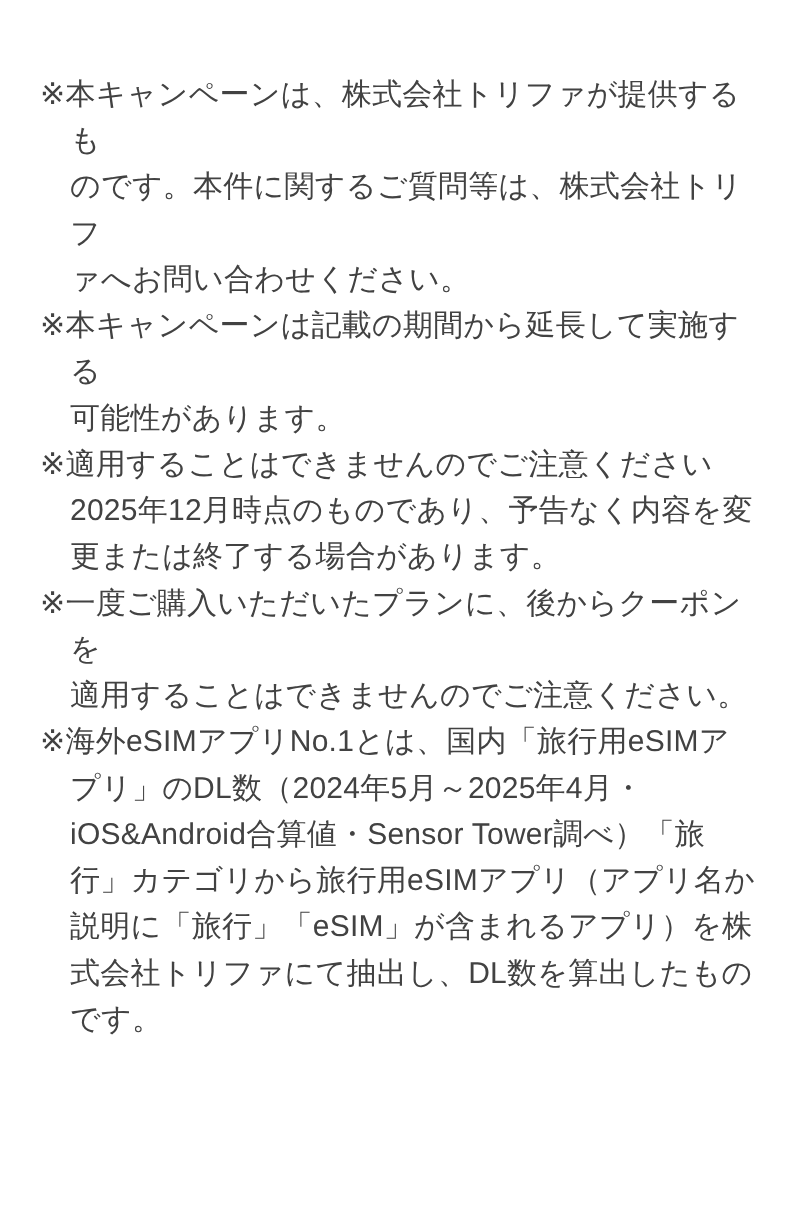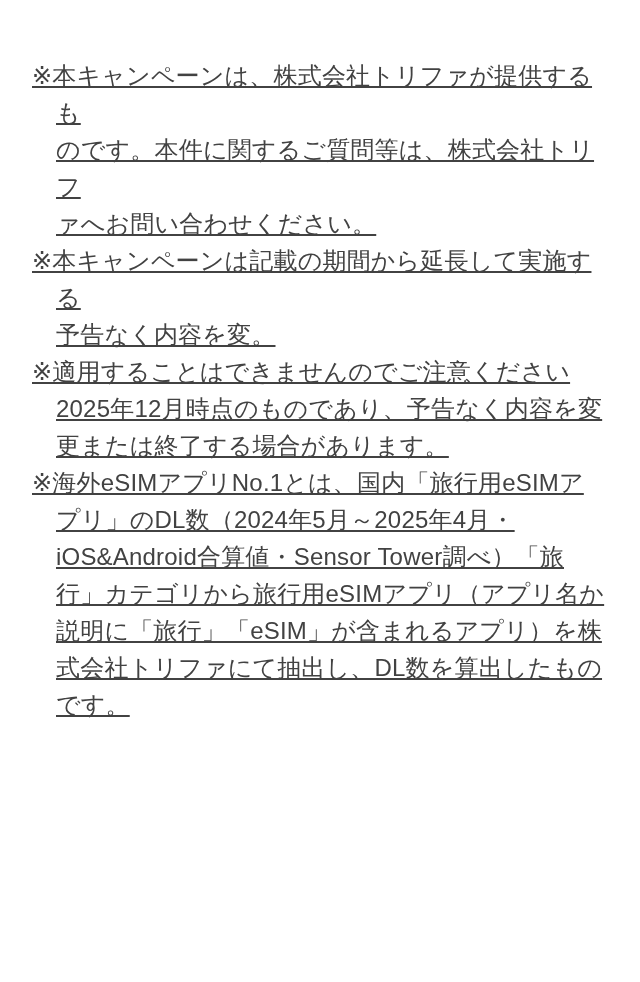--- a/index.html
+++ b/index.html
@@ -21,35 +21,36 @@
     font-size: 24px;
     line-height: 37px;
     letter-spacing: 0.2px;
   }
   .note {
     margin: 0;
     padding-left: 1em;      
     text-indent: -1em;
     white-space: pre-line;  
     word-break: break-all;
-    text-decoration: underline;
   }
 </style>
 </head>
 <body>
 
 <main class="notes">
   <p class="note">※本キャンペーンは、株式会社トリファが提供するも
 のです。本件に関するご質問等は、株式会社トリフ
 ァへお問い合わせください。</p>
   <p class="note">※本キャンペーンは記載の期間から延長して実施する
-予告なく内容を変。</p>
+可能性があります。</p>
   <p class="note">※適用することはできませんのでご注意ください
 2025年12月時点のものであり、予告なく内容を変
 更または終了する場合があります。</p>
+  <p class="note">※一度ご購入いただいたプランに、後からクーポンを
+適用することはできませんのでご注意ください。</p>
   <p class="note">※海外eSIMアプリNo.1とは、国内「旅行用eSIMア
 プリ」のDL数（2024年5月～2025年4月・
 iOS&amp;Android合算値・Sensor Tower調べ）「旅
 行」カテゴリから旅行用eSIMアプリ（アプリ名か
 説明に「旅行」「eSIM」が含まれるアプリ）を株
 式会社トリファにて抽出し、DL数を算出したもの
 です。</p>
 </main>
 
 </body></html>

